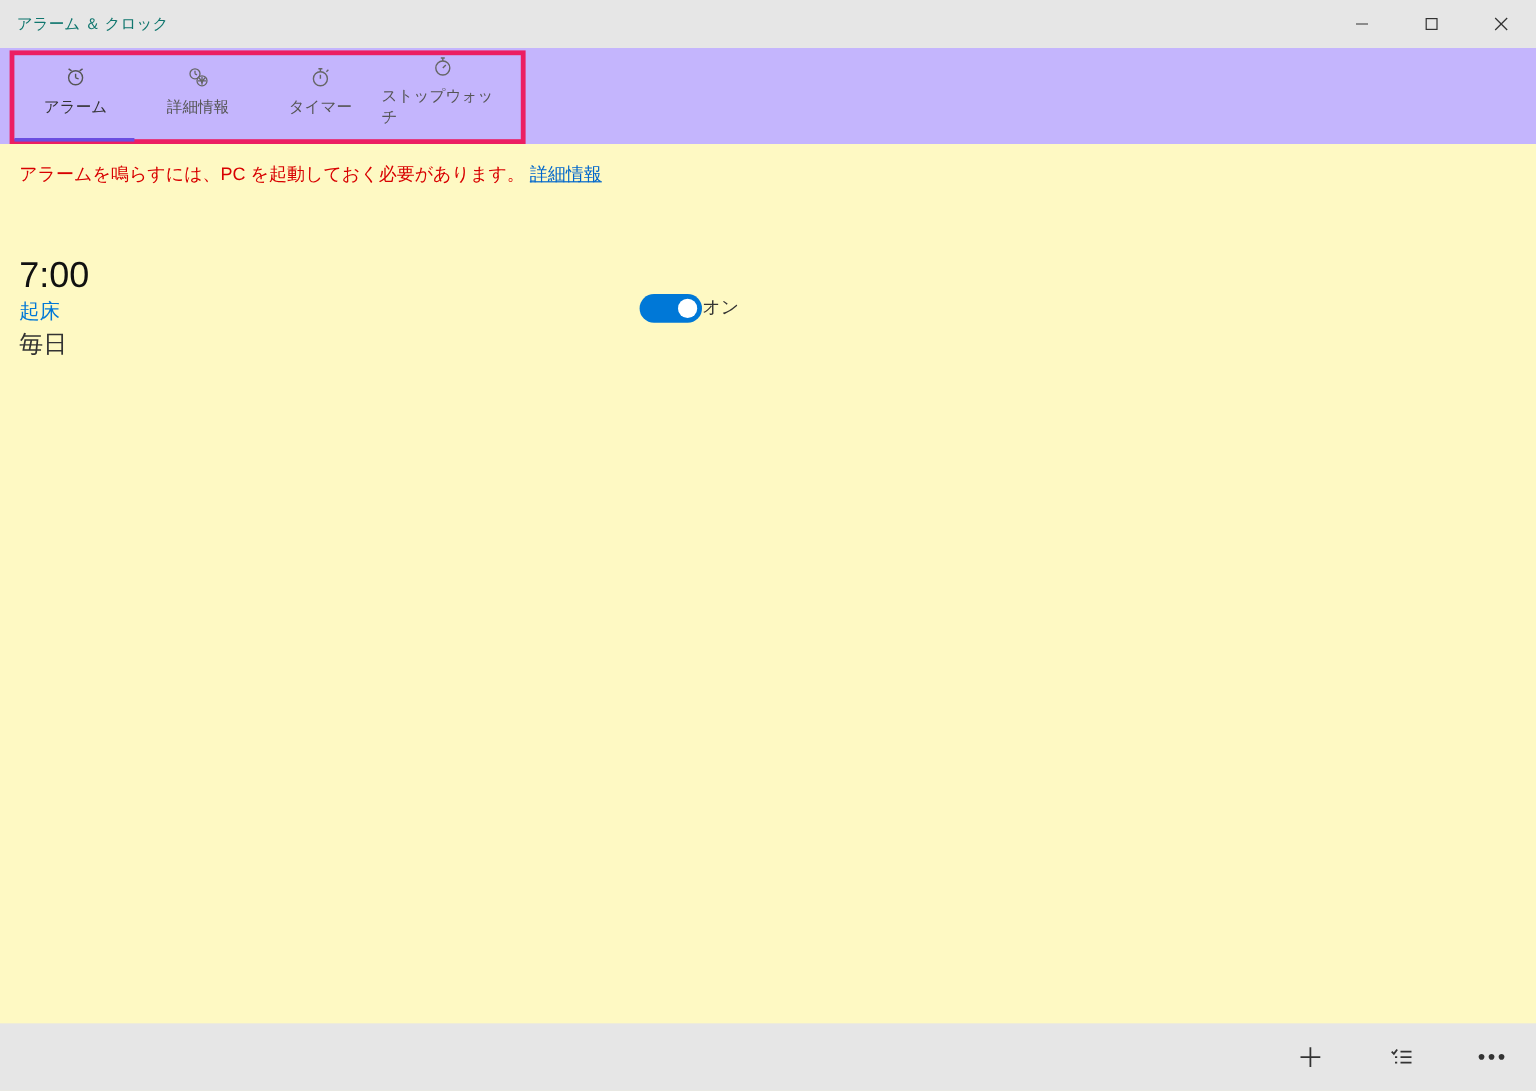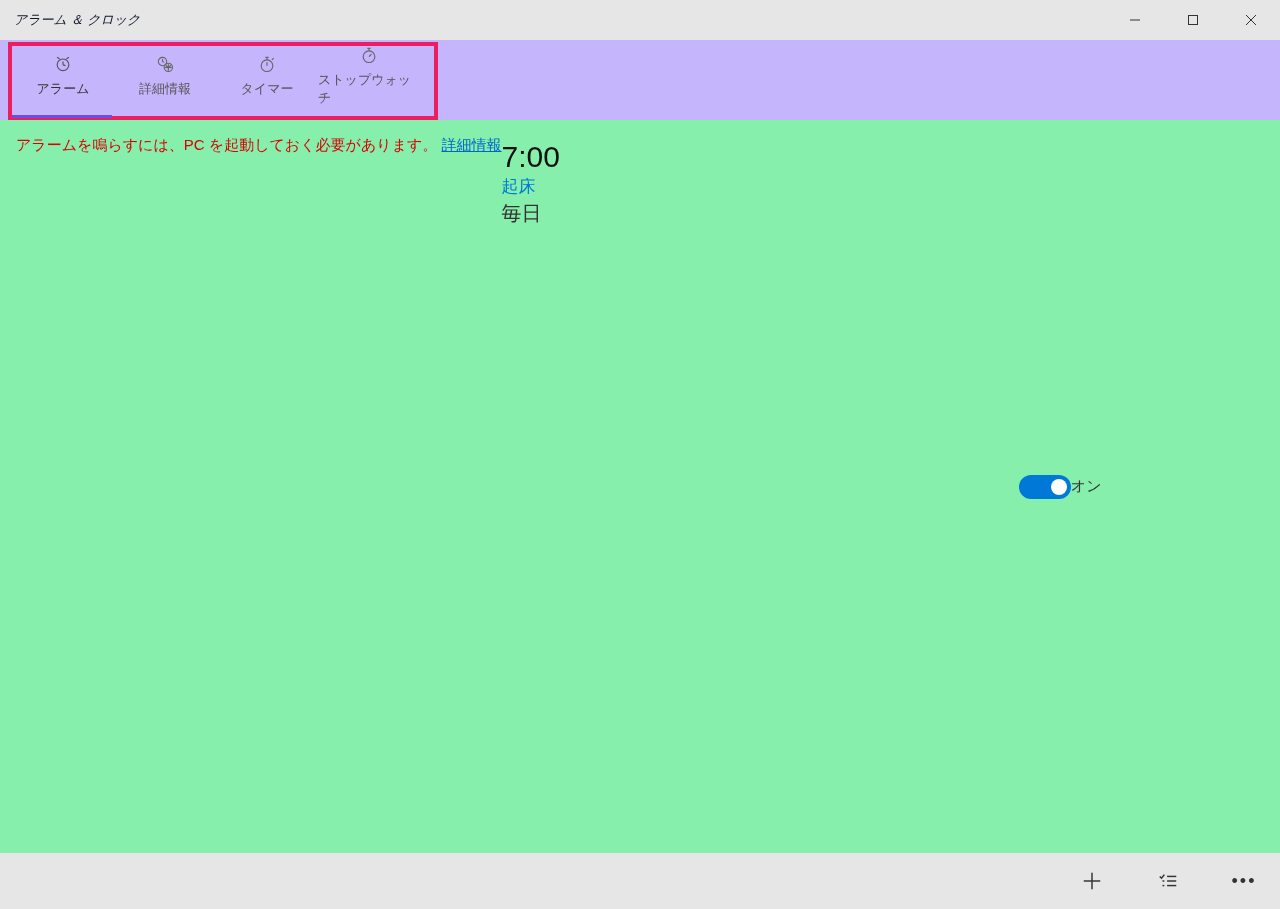--- a/index.html
+++ b/index.html
@@ -19,22 +19,21 @@
     .titlebar {
       height: 40px;
       background: #e6e6e6;
       display: flex;
       align-items: center;
       justify-content: space-between;
       padding-left: 14px;
     }
     .titlebar-title {
       font-size: 13px;
-      color: #0f172a;
-      font-style: italic;
+      color: #0f766e;
     }
     .window-controls {
       display: flex;
       height: 100%;
     }
     .window-control {
       width: 58px;
       height: 100%;
       display: flex;
       align-items: center;
@@ -95,42 +94,43 @@
     }
     .tab-icon svg {
       width: 20px;
       height: 20px;
     }
     .tab-label {
       font-size: 13px;
     }
     .content {
       flex: 1;
-      background: #86efac;
+      background: #fef9c3;
       padding: 16px 16px;
       display: flex;
-      flex-direction: row;
+      flex-direction: column;
     }
     .notice {
       font-size: 15px;
       margin-bottom: 14px;
     }
     .notice-text {
       color: #d80000;
     }
     .notice-link {
       color: #0066cc;
       text-decoration: underline;
       cursor: pointer;
     }
     .alarm-row {
       display: flex;
       justify-content: space-between;
       width: 600px;
       padding: 4px 0;
+      margin-top: 40px;
     }
     .alarm-info {
       display: flex;
       flex-direction: column;
       gap: 2px;
     }
     .alarm-time {
       font-size: 30px;
       font-weight: 300;
       color: #111;

